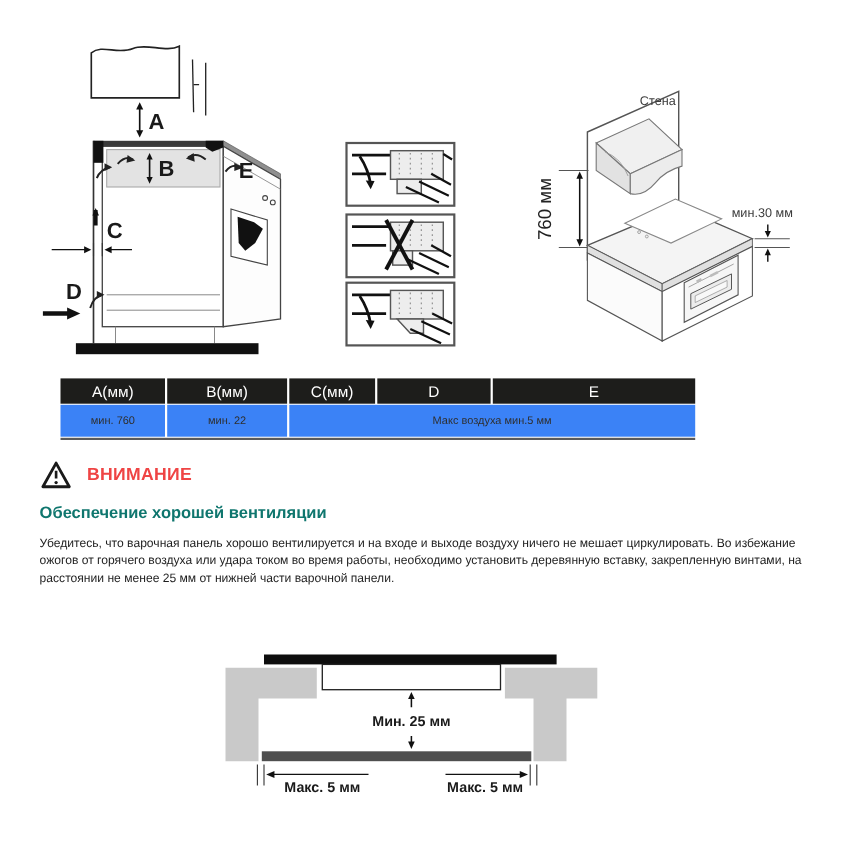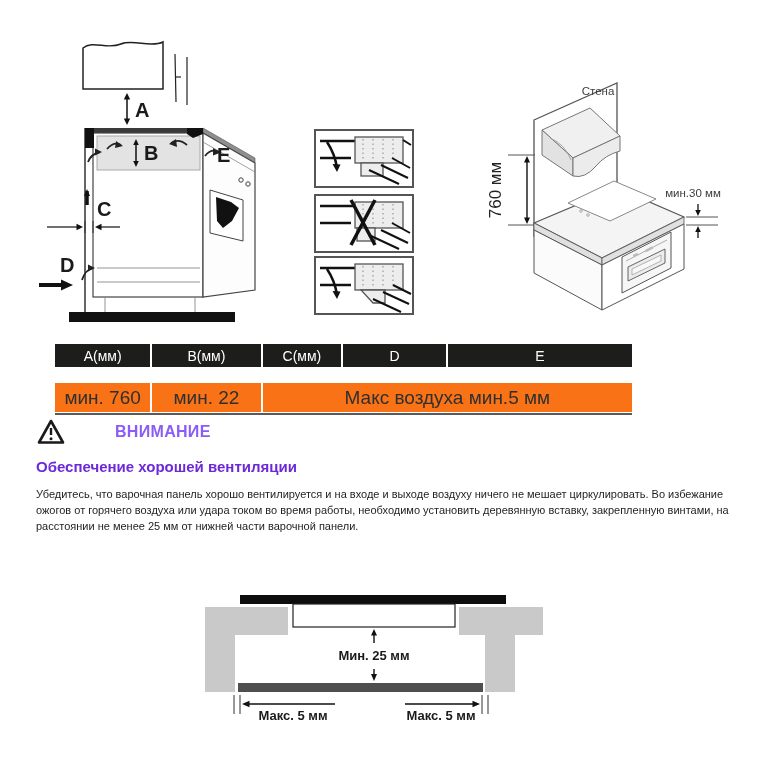--- a/index.html
+++ b/index.html
@@ -7,28 +7,28 @@
         font-family:"Liberation Sans",sans-serif;overflow:hidden;}
   .abs{position:absolute;}
   svg{font-family:"Liberation Sans",sans-serif;display:block;}
   .dim-letter{font-weight:bold;font-size:20px;fill:#1a1a1a;}
   .dim-small{font-size:11.5px;fill:#3c3c3c;}
   .dim-bold{font-weight:bold;font-size:13px;fill:#1a1a1a;}
   
   .spec-table{position:absolute;left:55px;top:344px;width:577px;}
   .tr{display:flex;gap:2px;}
   .tr.head .td{background:#1d1d1b;color:#fff;height:23px;font-size:14px;}
-  .tr.vals .td{background:#f97316;color:#2f2f2f;height:29px;font-size:19px;margin-top:16px;}
+  .tr.vals .td{background:#3b82f6;color:#2f2f2f;height:29px;font-size:10px;margin-top:1px;}
   .td{display:flex;align-items:center;justify-content:center;box-sizing:border-box;}
   .c0{width:16.5%;} .c1{width:18.8%;} .c2{width:13.6%;} .c3{width:17.8%;} .c4{flex:1;}
   .table-underline{height:2px;background:#5a5a5a;margin-top:1px;}
   
   .warn-row{position:absolute;left:36px;top:418px;display:flex;align-items:center;gap:13px;}
-  .warn-title{font-size:16px;font-weight:bold;color:#8b5cf6;letter-spacing:.3px;margin-left:36px;}
-  .vent-heading{position:absolute;left:36px;top:458px;font-size:15px;font-weight:bold;color:#6d28d9;}
+  .warn-title{font-size:16px;font-weight:bold;color:#ef4444;letter-spacing:.3px;}
+  .vent-heading{position:absolute;left:36px;top:458px;font-size:15px;font-weight:bold;color:#0f766e;}
   .vent-body{position:absolute;left:36px;top:486px;width:714px;font-size:11px;
              line-height:1.46;color:#1e1e1e;}
 </style>
 </head>
 <body>
 
 <div class="page">
 
   <svg class="abs" style="left:35px;top:28px;" width="250" height="300" viewBox="0 0 250 300">
 

